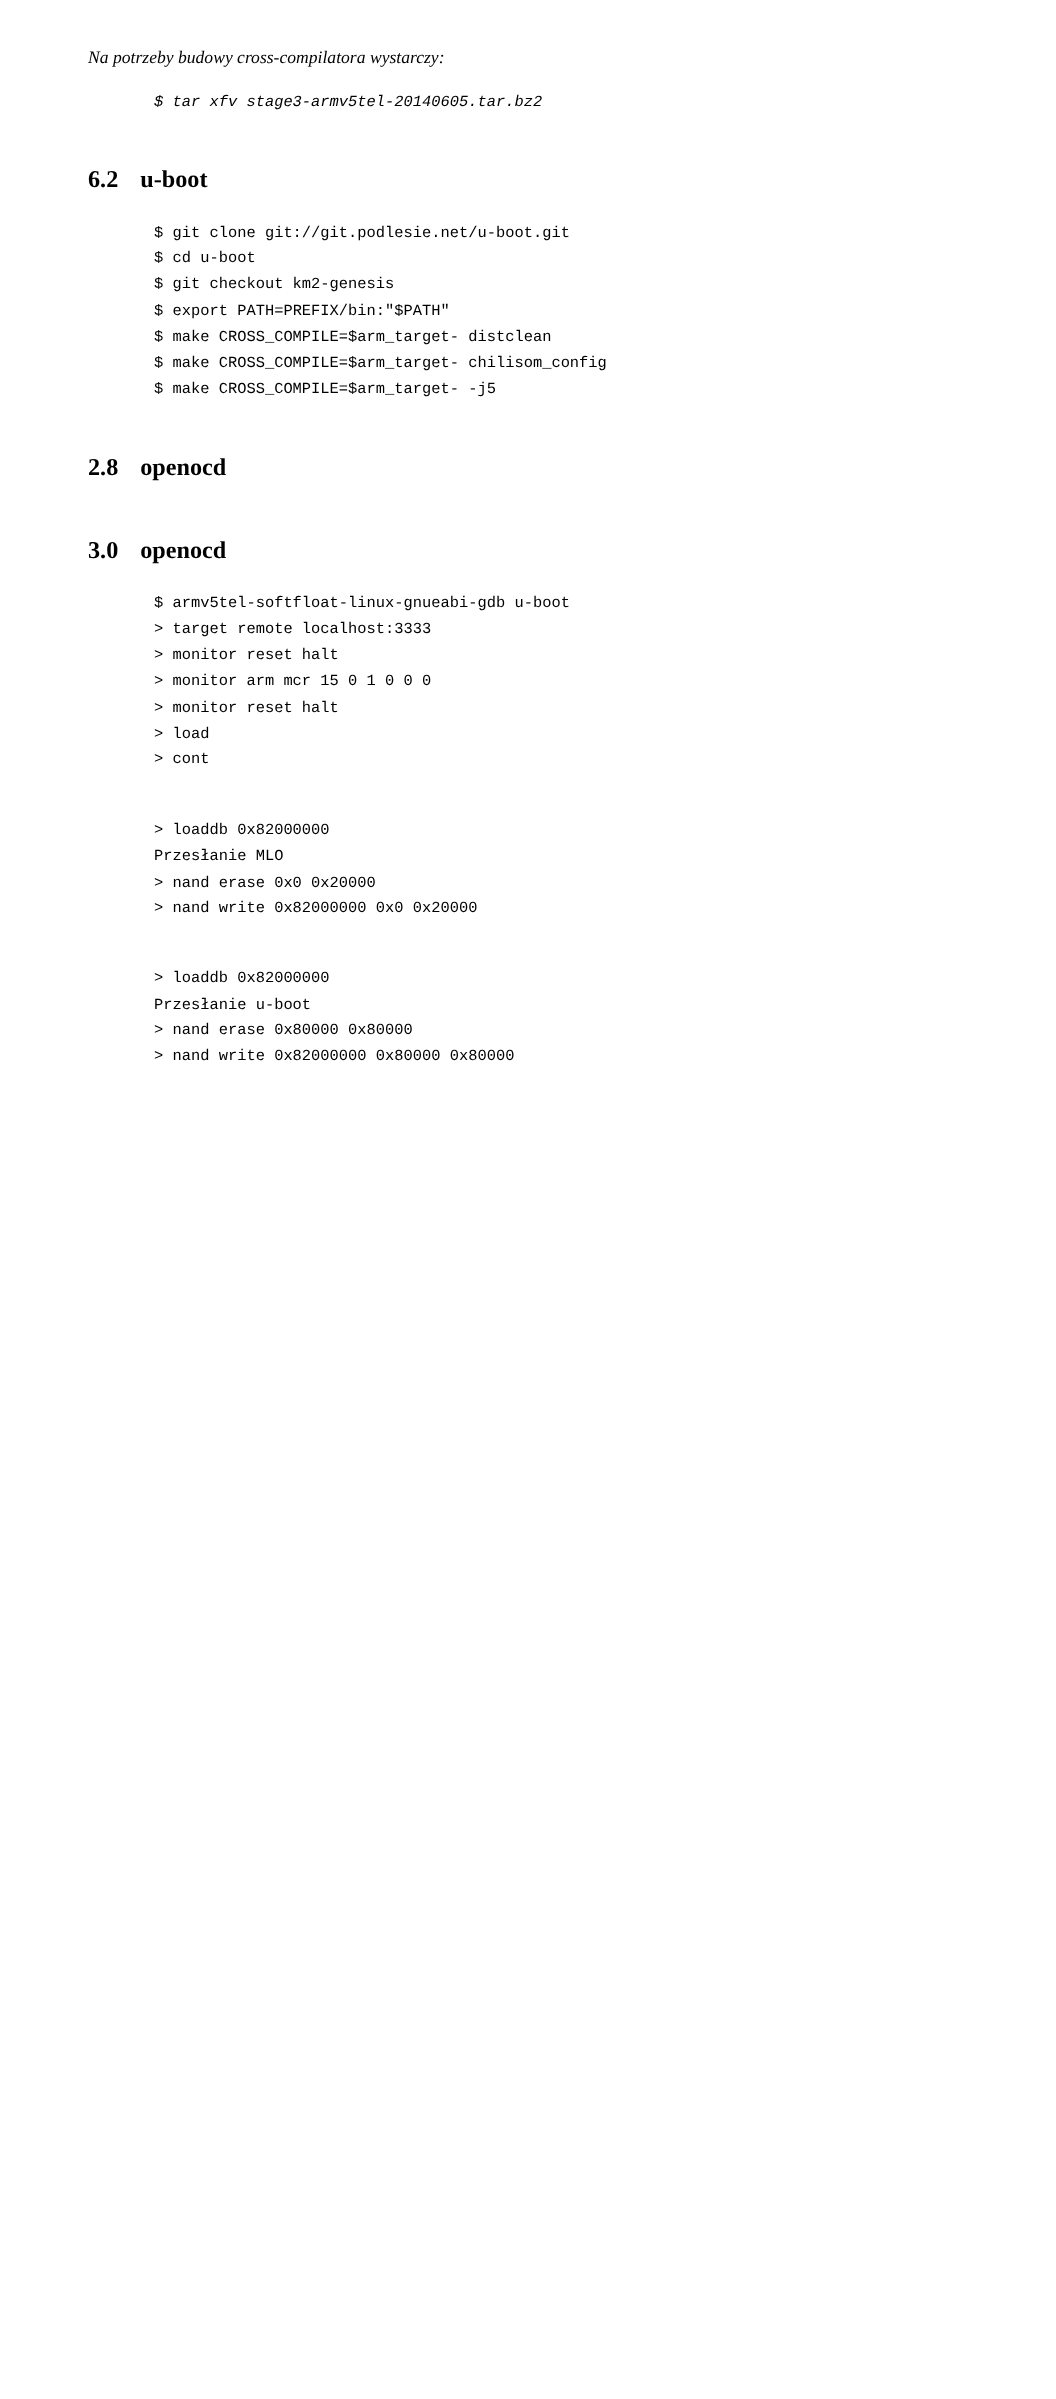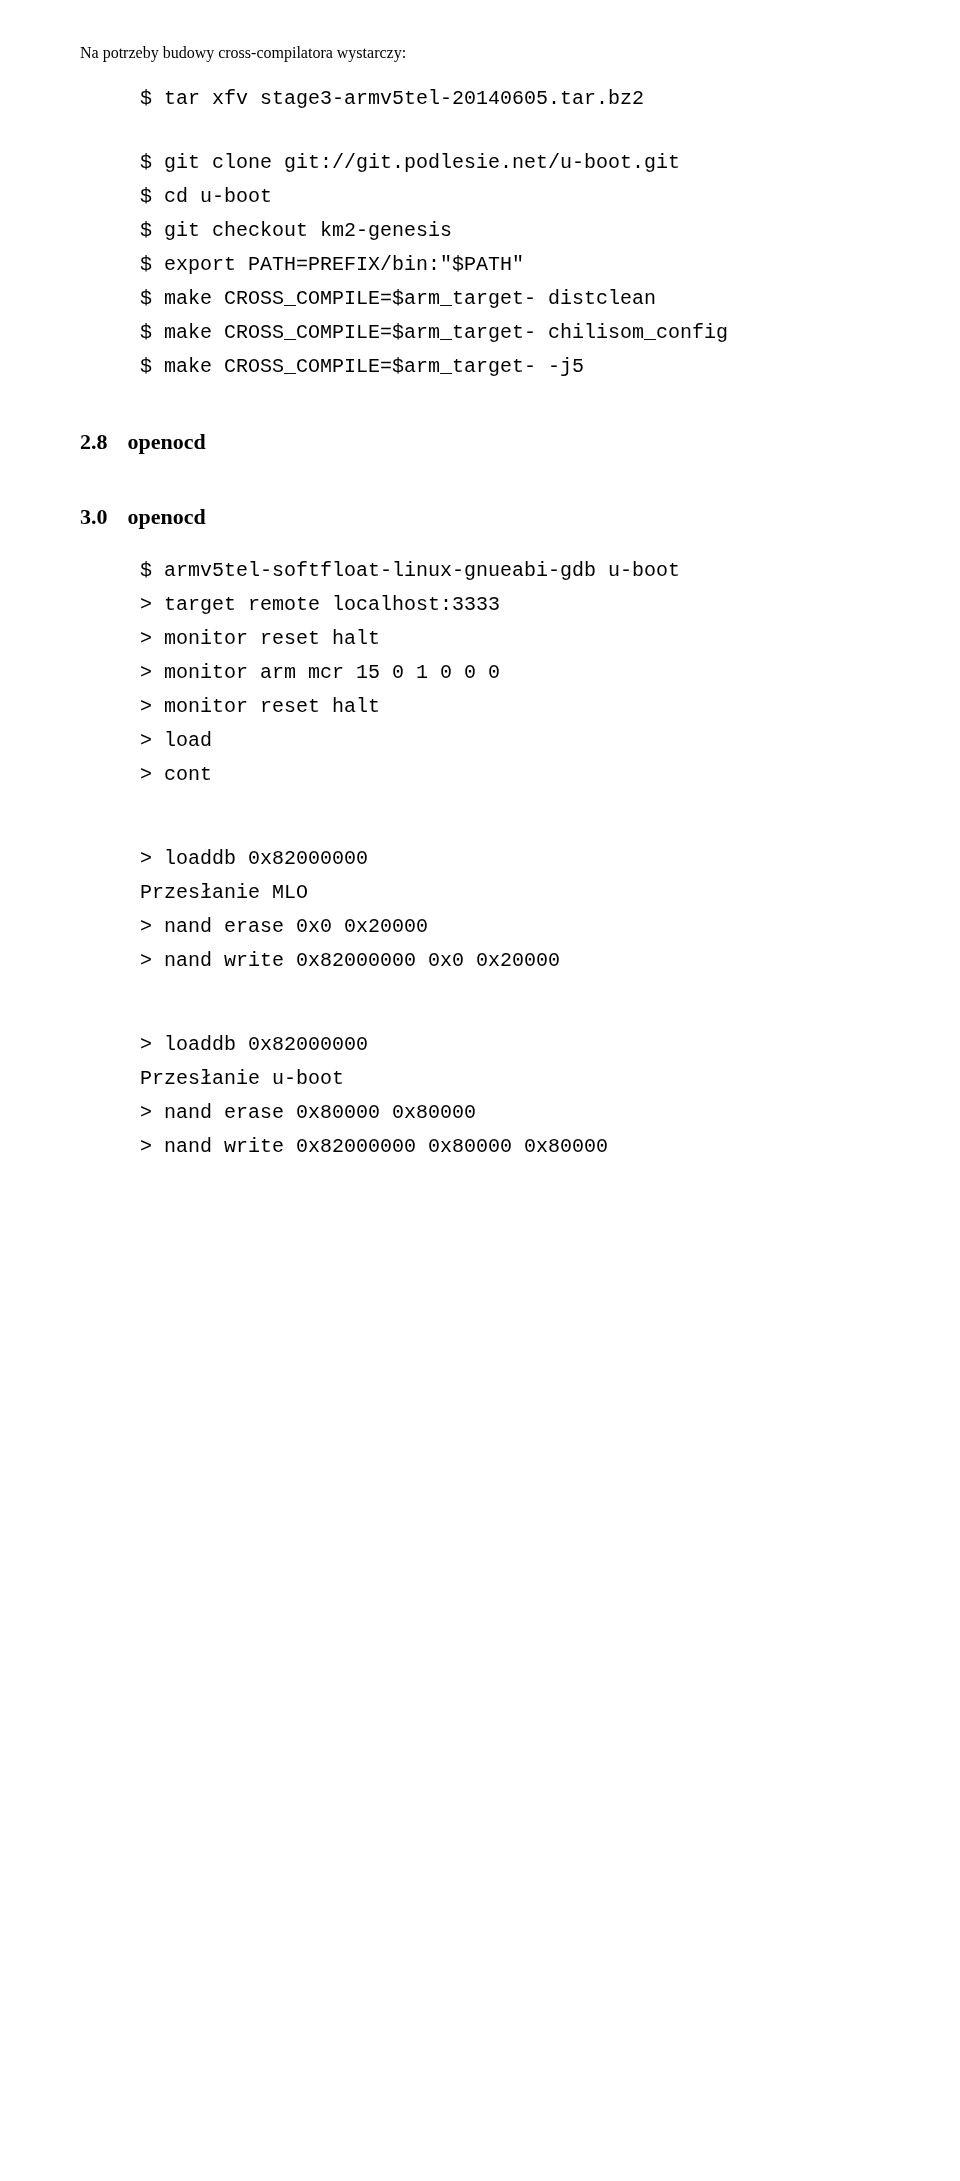--- a/index.html
+++ b/index.html
@@ -12,20 +12,21 @@
       color: #000000;
       font-family: Georgia, 'Times New Roman', serif;
       font-size: 16px;
       line-height: 1.6;
       width: 960px;
       min-height: 2181px;
       padding: 40px 80px;
     }
     .section-intro {
       margin-bottom: 30px;
+      font-style: italic;
     }
     .section-intro p {
       font-size: 16px;
       margin-bottom: 6px;
     }
     .section-heading {
       display: flex;
       align-items: baseline;
       gap: 20px;
       margin-top: 40px;
@@ -34,40 +35,44 @@
     .section-number {
       font-size: 22px;
       font-weight: bold;
     }
     .section-title {
       font-size: 22px;
       font-weight: bold;
     }
     .code-block {
       font-family: 'Courier New', Courier, monospace;
-      font-size: 20px;
+      font-size: 14px;
       line-height: 1.7;
       margin: 16px 0 16px 60px;
       white-space: pre;
     }
     .subsection {
       margin-bottom: 36px;
     }
     .italic {
     }
   </style>
 </head>
 <body>
 
 <div class="section-intro">
   <p>Na potrzeby budowy cross-compilatora wystarczy:</p>
   <div class="code-block">$ tar xfv stage3-armv5tel-20140605.tar.bz2</div>
 </div>
 
 <div class="subsection">
+  <div class="section-heading">
+    <span class="section-number">6.2</span>
+    <span class="section-title">u-boot</span>
+  </div>
   <div class="code-block">$ git clone git://git.podlesie.net/u-boot.git
 $ cd u-boot
 $ git checkout km2-genesis
 $ export PATH=<span class="italic">PREFIX</span>/bin:"$PATH"
 $ make CROSS_COMPILE=$arm_target- distclean
 $ make CROSS_COMPILE=$arm_target- chilisom_config
 $ make CROSS_COMPILE=$arm_target- -j5</div>
 </div>
 
 <div class="subsection">

